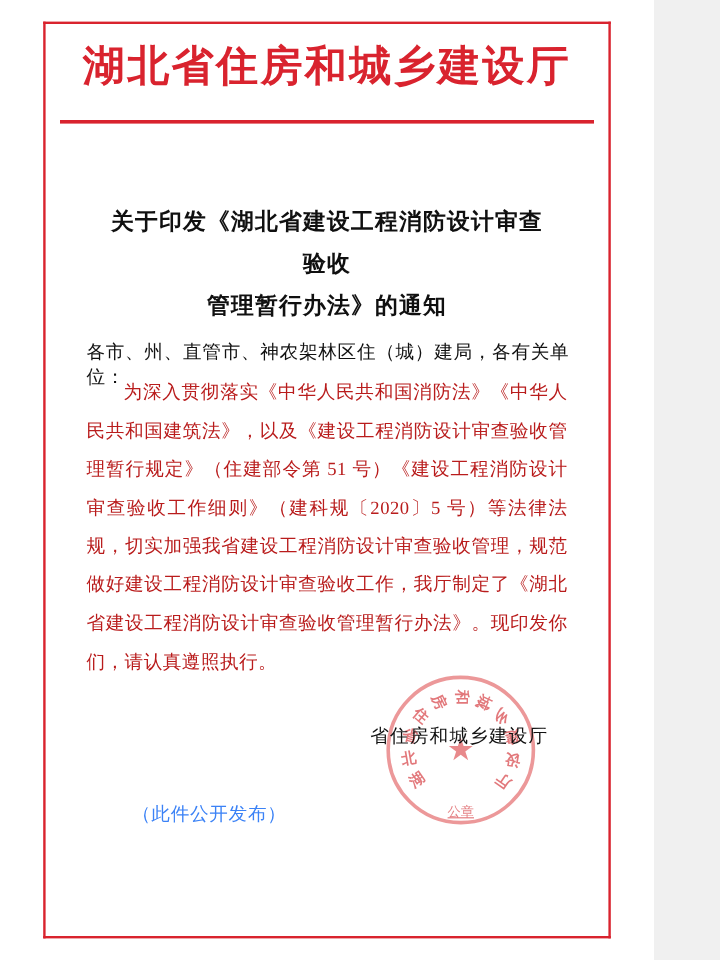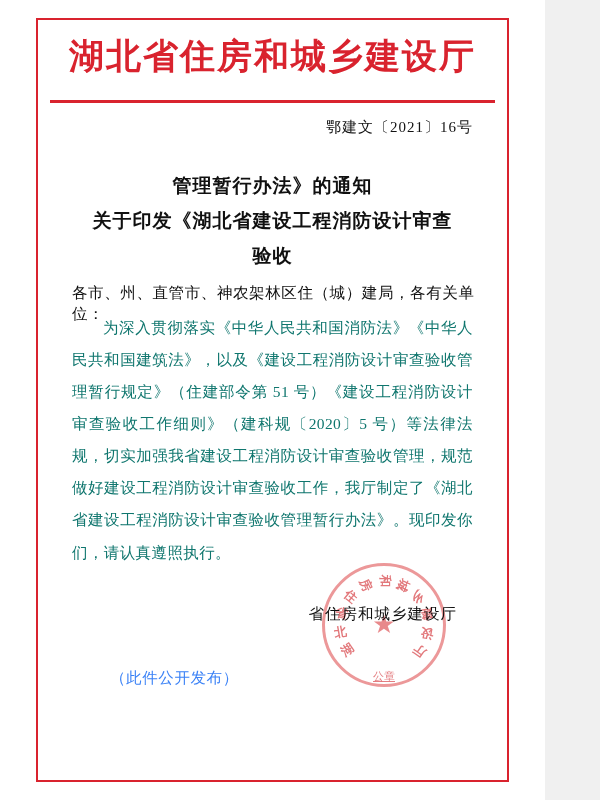--- a/index.html
+++ b/index.html
@@ -109,21 +109,21 @@
     letter-spacing: 0.6px;
   }
 
   .body-text {
     position: absolute;
     left: 72px;
     right: 72px;
     top: 312px;
     font-size: 15.5px;
     line-height: 2.07;
-    color: #0f766e;
+    color: #b91c1c;
     text-align: justify;
     text-justify: inter-ideograph;
     letter-spacing: 0.4px;
   }
   .body-text p {
     margin: 0;
     text-indent: 2em;
   }
 
   .signature {
@@ -205,25 +205,24 @@
   <div class="frame-left"></div>
   <div class="frame-right"></div>
   <div class="frame-bottom"></div>
 
   <div class="letterhead">
     <div class="letterhead-title">湖北省住房和城乡建设厅</div>
   </div>
 
   <div class="red-rule"></div>
 
-  <div class="doc-number">鄂建文〔2021〕16号</div>
 
   <div class="title-block">
+    <div>关于印发《湖北省建设工程消防设计审查验收</div>
     <div>管理暂行办法》的通知</div>
-    <div>关于印发《湖北省建设工程消防设计审查验收</div>
   </div>
 
   <div class="salutation">各市、州、直管市、神农架林区住（城）建局，各有关单位：</div>
 
   <div class="body-text">
     <p>为深入贯彻落实《中华人民共和国消防法》《中华人民共和国建筑法》，以及《建设工程消防设计审查验收管理暂行规定》（住建部令第 51 号）《建设工程消防设计审查验收工作细则》（建科规〔2020〕5 号）等法律法规，切实加强我省建设工程消防设计审查验收管理，规范做好建设工程消防设计审查验收工作，我厅制定了《湖北省建设工程消防设计审查验收管理暂行办法》。现印发你们，请认真遵照执行。</p>
   </div>
 
   <div class="seal">
     <div class="star">★</div>

